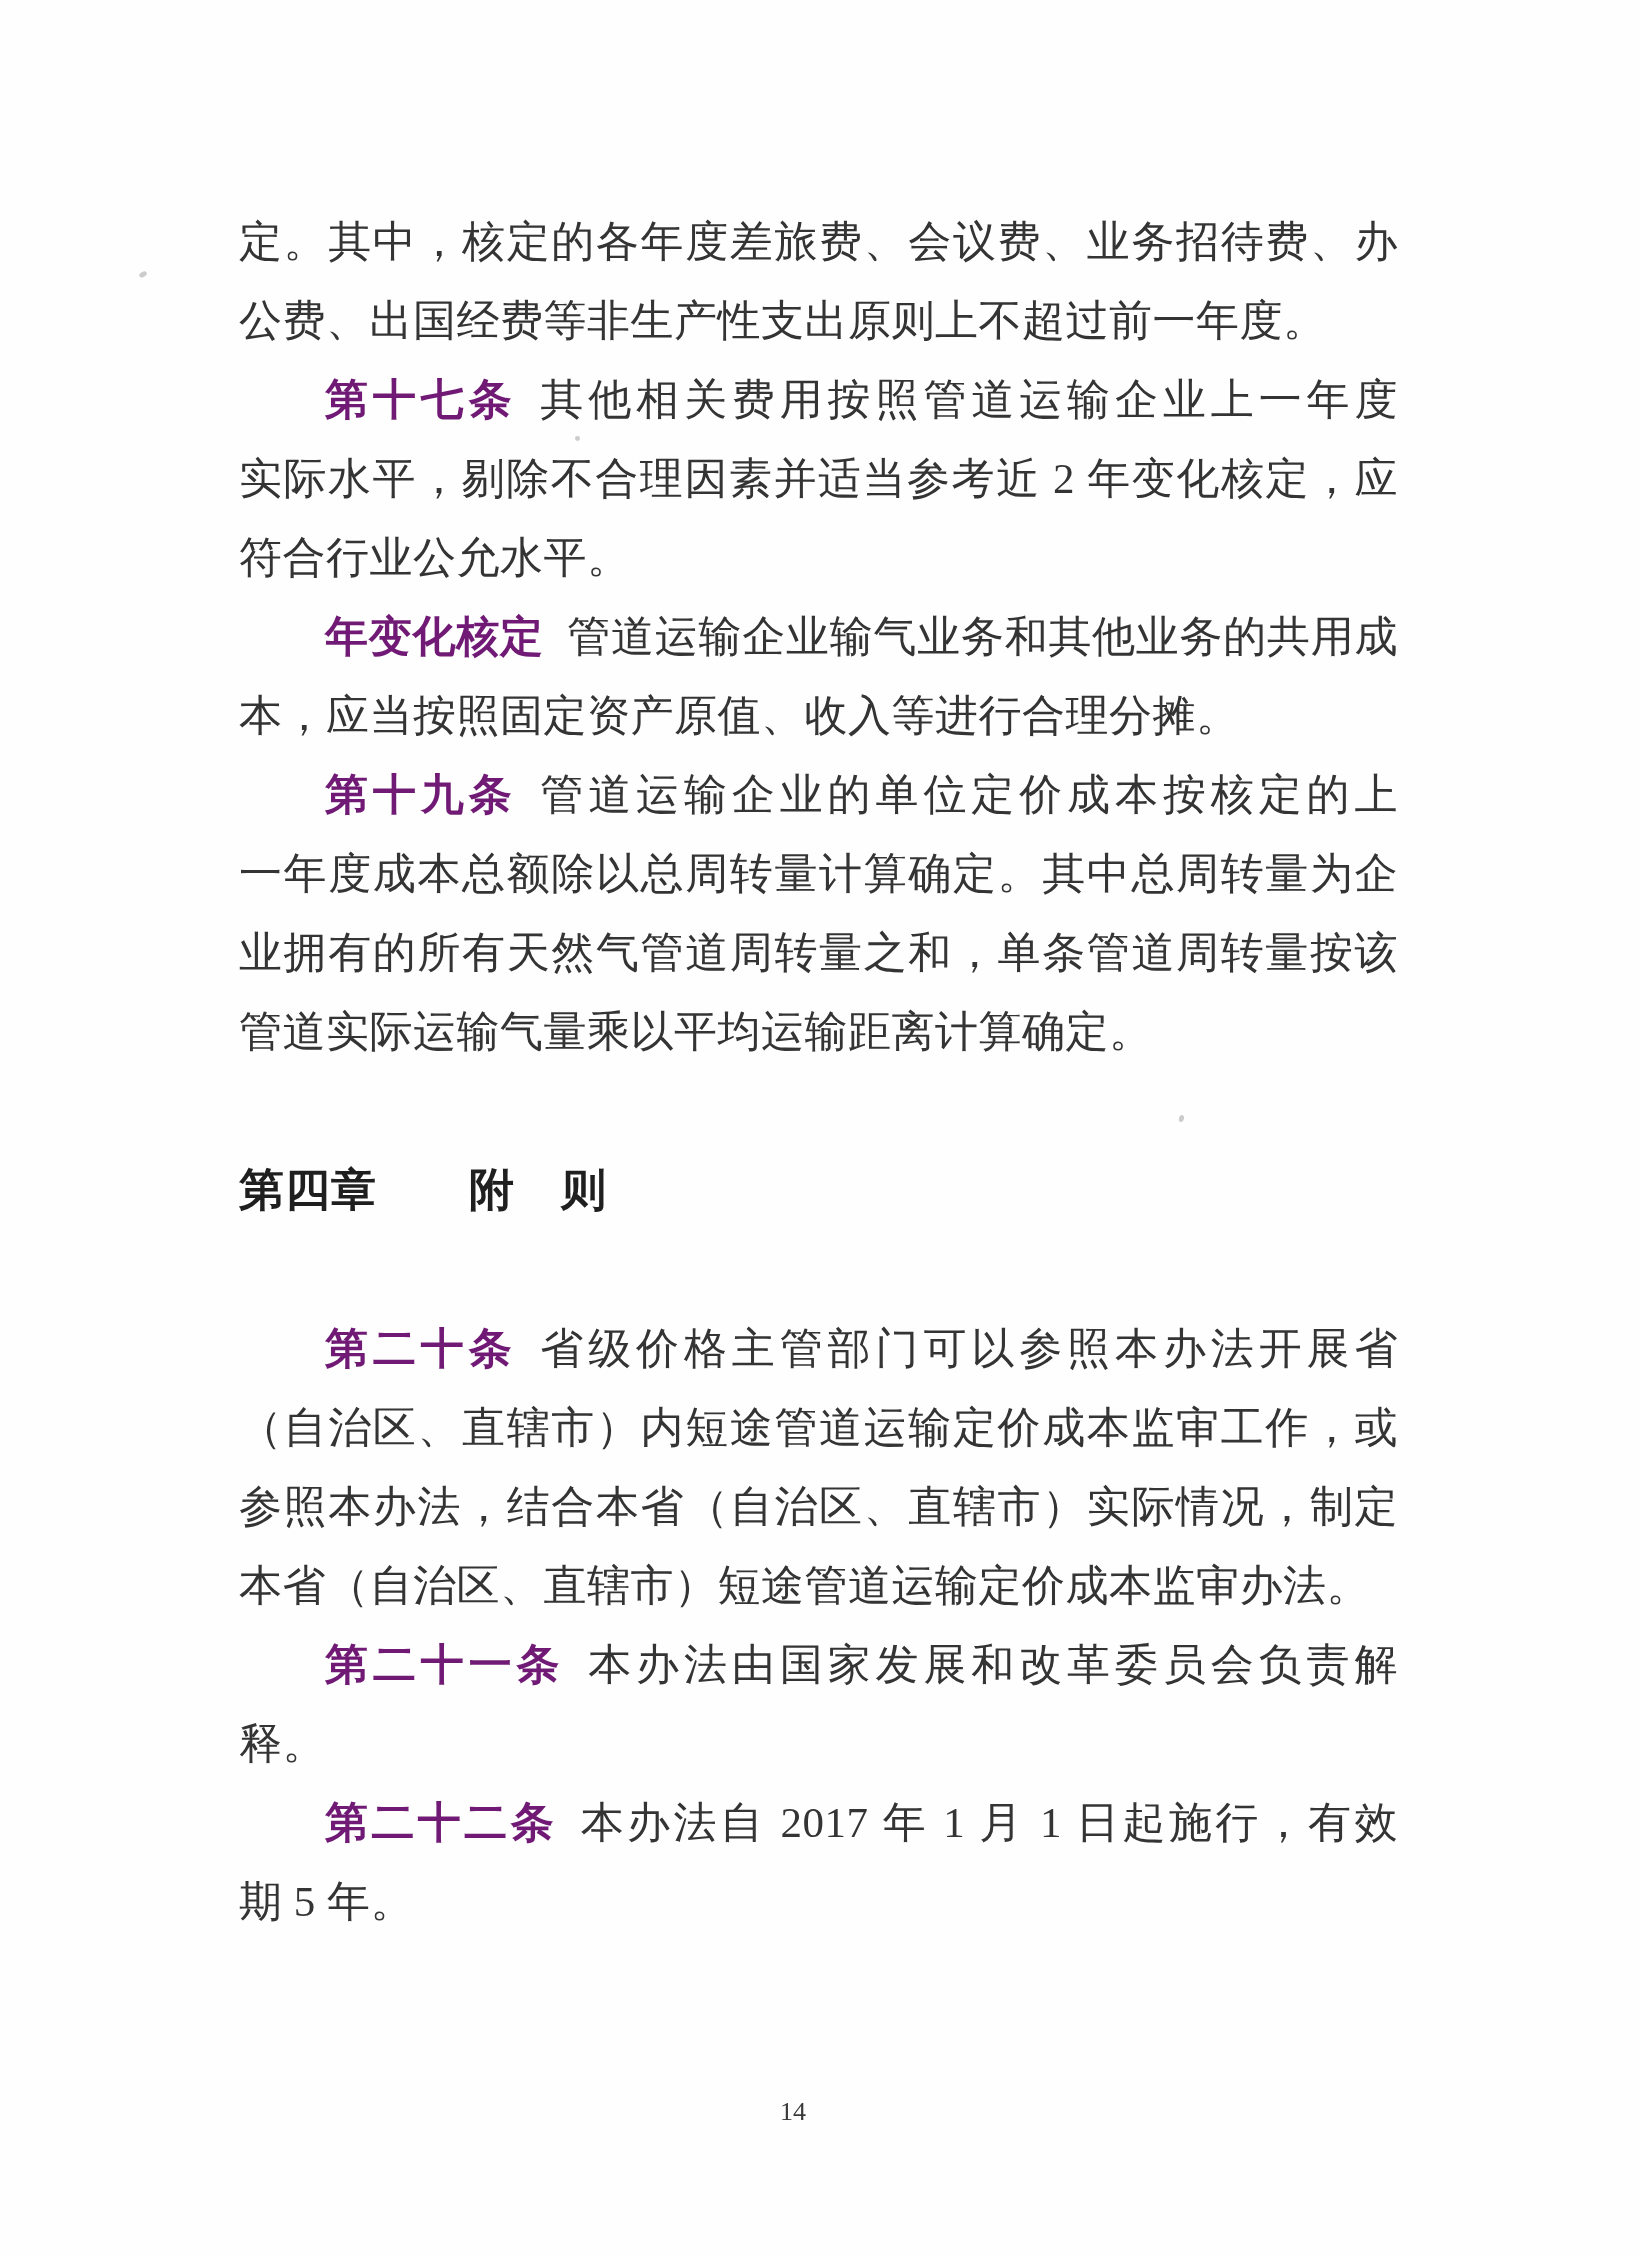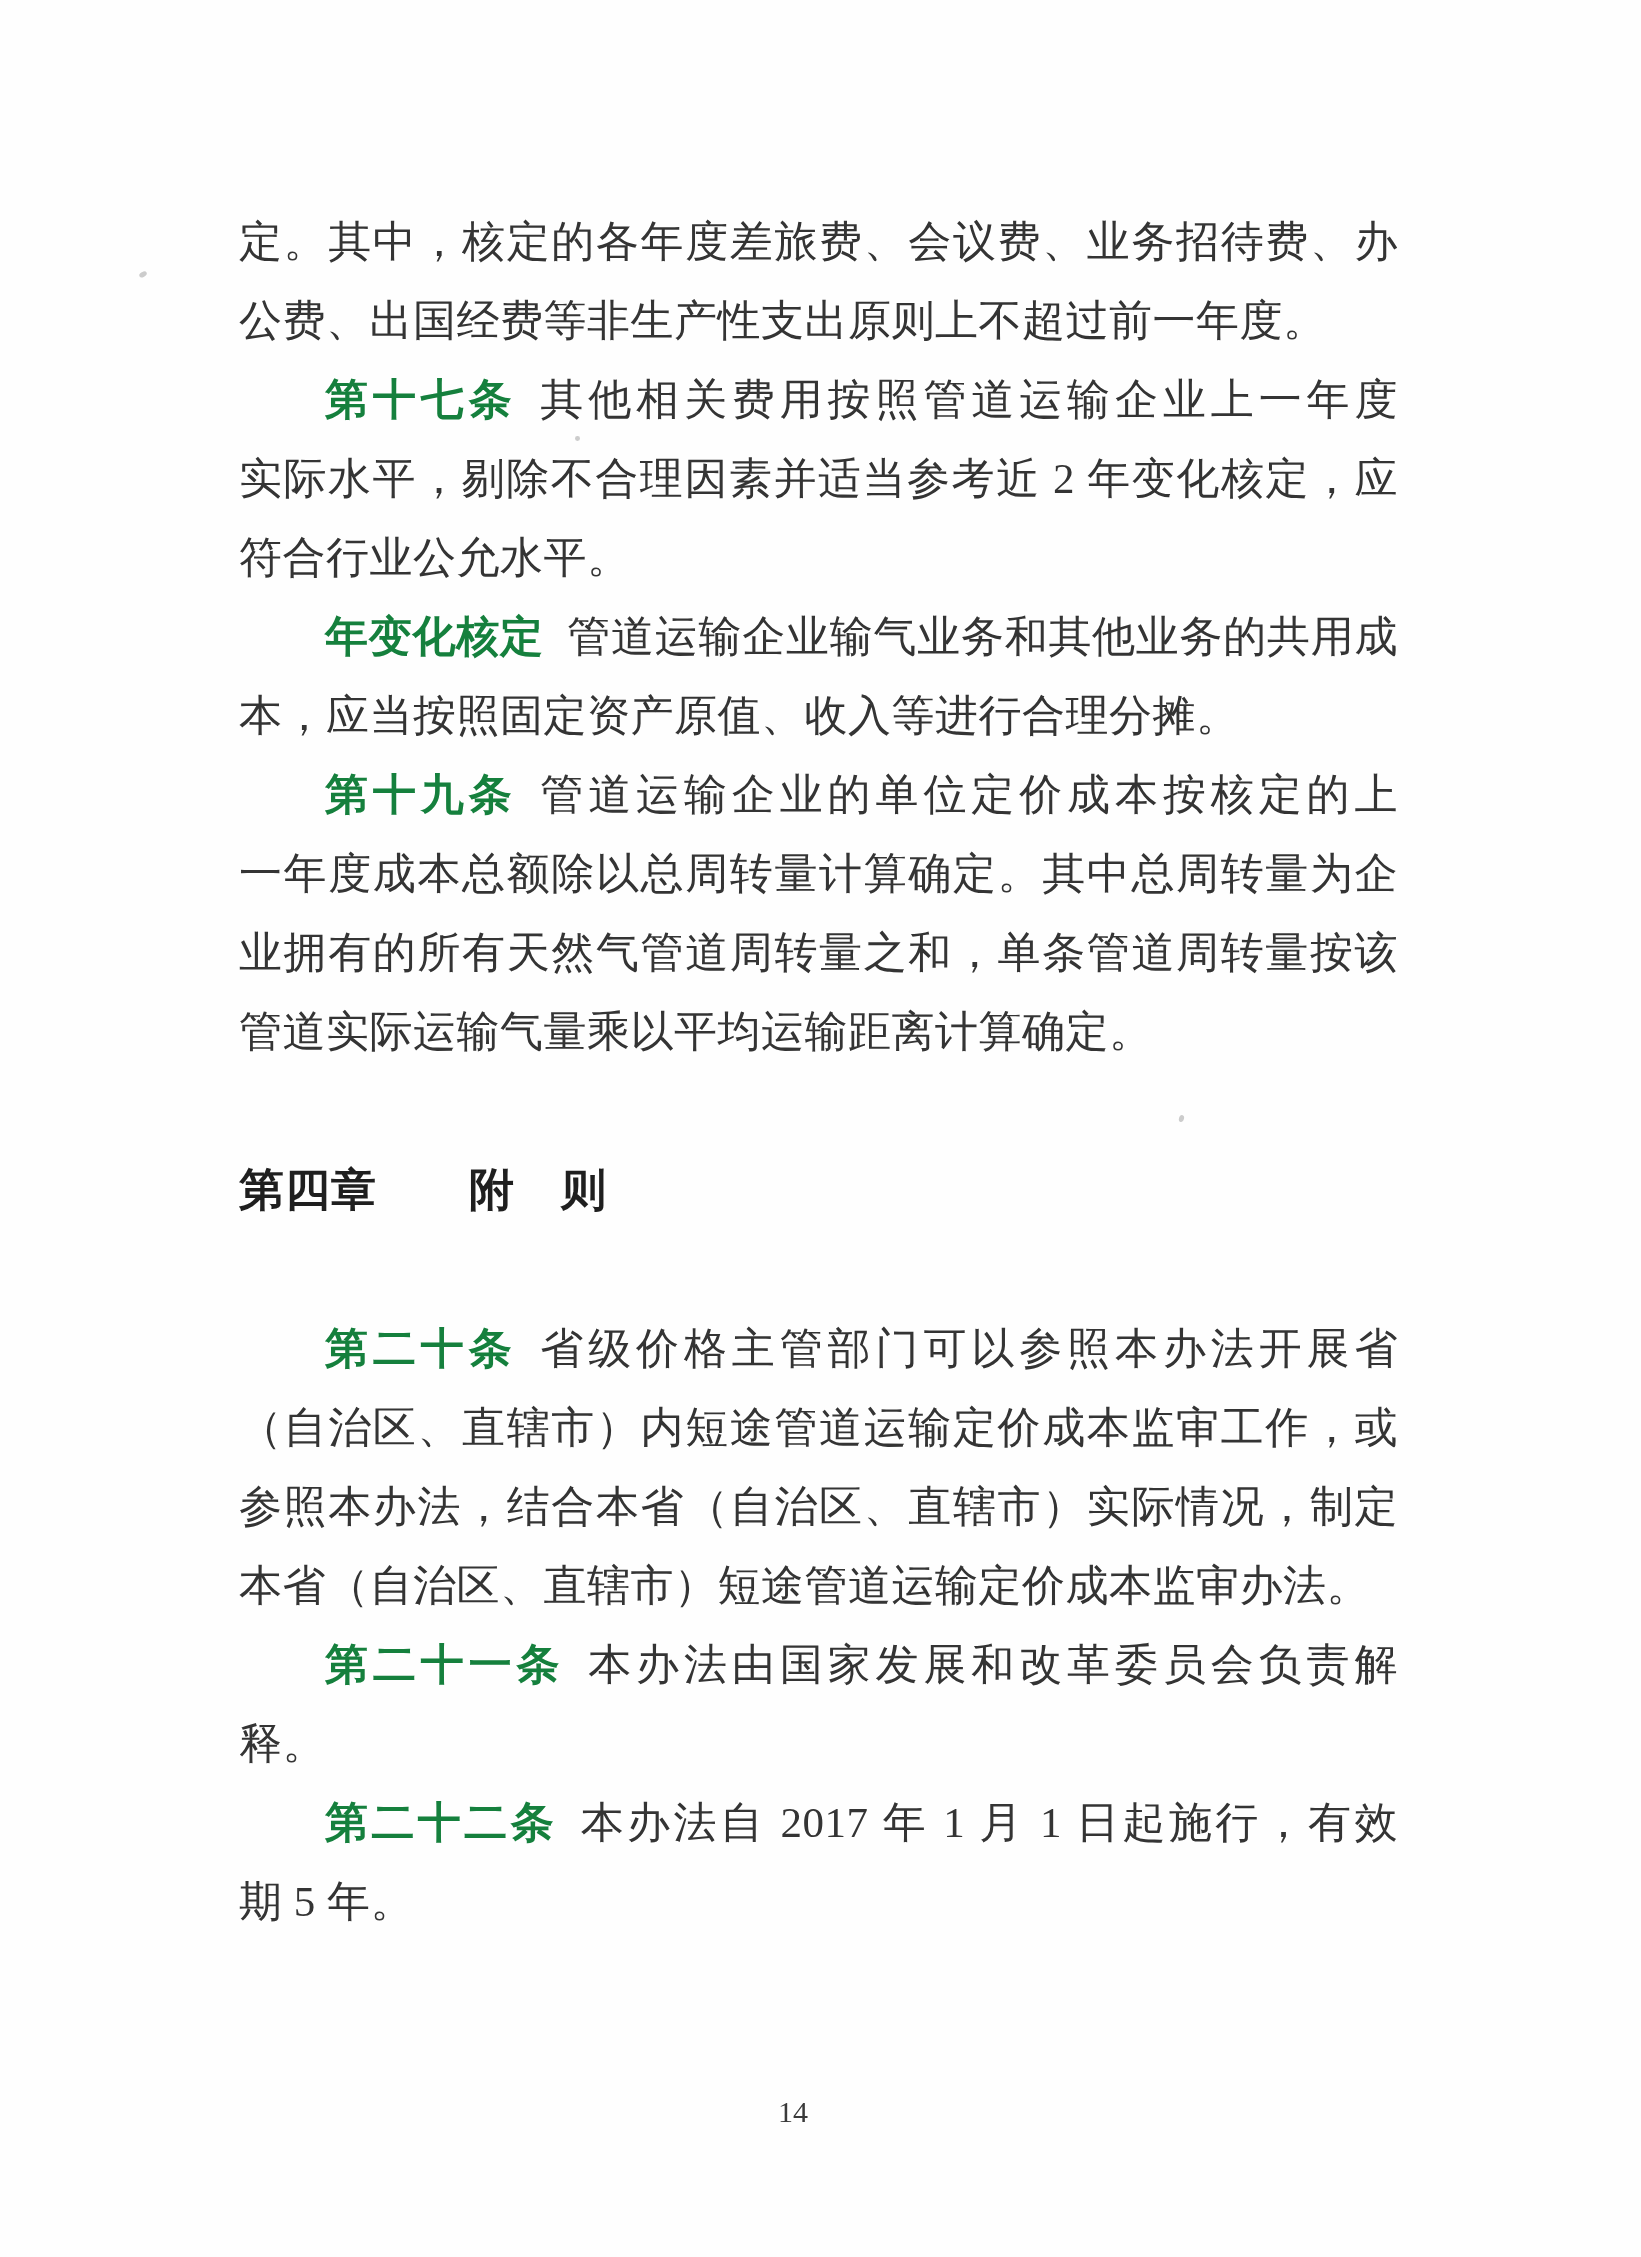--- a/index.html
+++ b/index.html
@@ -28,42 +28,42 @@
     text-align:justify;
     text-align-last:justify;
     text-justify:inter-ideograph;
   }
   .indent{
     text-indent:2em;
   }
   .b{
     font-family:"Liberation Sans","DejaVu Sans",sans-serif;
     font-weight:700;
-    color:#15803d;
+    color:#701a75;
     margin-right:0.55em;
   }
   .heading{
     height:238px;
     line-height:238px;
     text-align:left;
     font-family:"Liberation Sans","DejaVu Sans",sans-serif;
     font-weight:700;
     font-size:45px;
     color:#1f1f1f;
     letter-spacing:1px;
   }
   .pagenum{
     position:absolute;
     top:2091px;
     left:761px;
     width:64px;
     height:42px;
     line-height:42px;
     text-align:center;
-    font-size:30px;
+    font-size:26px;
     color:#3a3a3a;
     font-family:"Liberation Serif","DejaVu Serif",serif;
   }
   .speck{
     position:absolute;
     background:#cccccc;
     border-radius:50%;
   }
   .speck.s1{left:139px;top:272px;width:7.7px;height:4.8px;transform:rotate(-30deg);}
   .speck.s2{left:575px;top:436px;width:4.8px;height:4.8px;}

